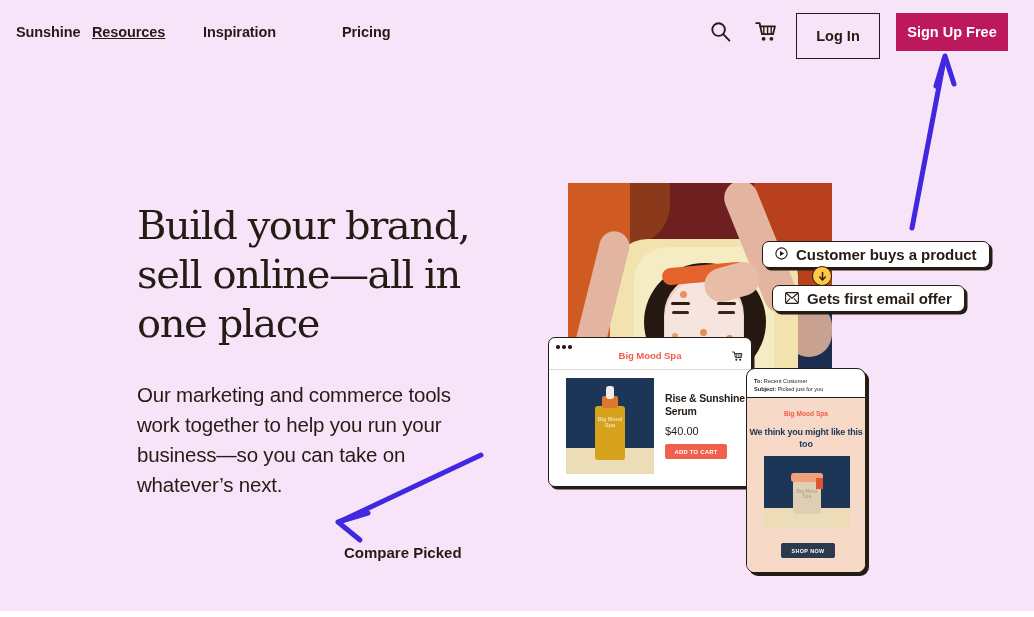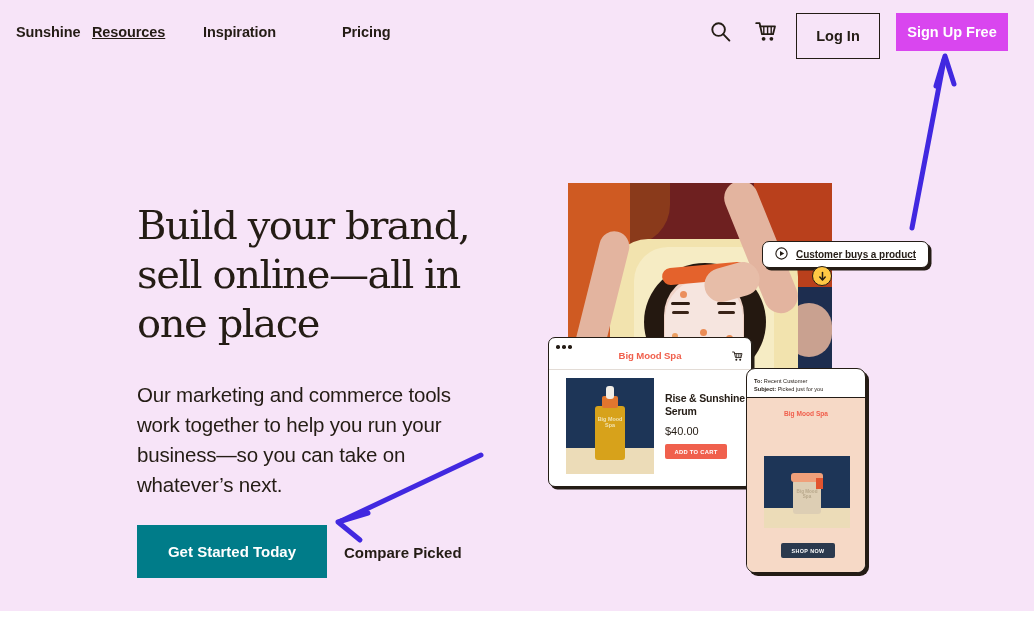--- a/index.html
+++ b/index.html
@@ -59,21 +59,21 @@
     border: 1.5px solid #241c15;
     background: transparent;
     display: flex; align-items: center; justify-content: center;
     font-size: 14.5px; font-weight: 700; color: #241c15;
     cursor: pointer;
   }
   #signup-button {
     position: absolute;
     left: 896px; top: 13px;
     width: 112px; height: 38px;
-    background: #d946ef;
+    background: #be185d;
     display: flex; align-items: center; justify-content: center;
     font-size: 14.5px; font-weight: 700; color: #ffffff;
     cursor: pointer;
     border: none;
   }
 
   
   #hero-heading {
     position: absolute;
     left: 137px; top: 201px;
@@ -204,22 +204,22 @@
     background: #ffffff;
     border: 1.4px solid #241c15;
     border-radius: 7px;
     box-shadow: 2.5px 2.5px 0 #241c15;
     display: flex; align-items: center; gap: 8px;
     padding: 0 12px;
     height: 27px;
     cursor: pointer;
   }
   .auto-card .label {
-    font-size: 10px; font-weight: 700; color: #241c15;
-    white-space: nowrap; letter-spacing: -0.05px; text-decoration: underline;
+    font-size: 15px; font-weight: 700; color: #241c15;
+    white-space: nowrap; letter-spacing: -0.05px;
   }
   #auto-card-1 { left: 762px; top: 241px; }
   #auto-card-2 { left: 772px; top: 285px; }
   #auto-connector {
     position: absolute; left: 812px; top: 266px;
     width: 20px; height: 20px; border-radius: 50%;
     background: #ffc845; border: 1.4px solid #241c15;
     display: flex; align-items: center; justify-content: center;
     z-index: 3;
   }
@@ -355,21 +355,20 @@
         <circle cx="16.4" cy="17.8" r="1.9" fill="#241c15"></circle>
       </svg>
     </div>
 
     <button id="login-button">Log In</button>
     <button id="signup-button">Sign Up Free</button>
   </div>
 
   <h1 id="hero-heading">Build your brand, sell online—all in one place</h1>
   <p id="hero-subheading">Our marketing and commerce tools work together to help you run your business—so you can take on whatever’s next.</p>
-  <button id="get-started-button">Get Started Today</button>
   <a id="compare-plans-link">Compare Picked</a>
 
   <div id="spa-photo">
     <div class="spa-bg-l"></div>
     <div class="spa-bg-r"></div>
     <div class="spa-torso"></div>
     <div class="spa-shoulder-l"></div>
     <div class="spa-right-fig"></div>
     <div class="spa-right-head"></div>
     <div class="spa-bed"></div>
@@ -410,20 +409,30 @@
   <div class="auto-card" id="auto-card-1">
     <span>
       <svg width="13" height="13" viewBox="0 0 13 13">
         <circle cx="6.5" cy="6.5" r="5.6" stroke="#241c15" stroke-width="1.1" fill="none"></circle>
         <path d="M5 4 L9.2 6.5 L5 9 Z" fill="#241c15"></path>
       </svg>
     </span>
     <span class="label">Customer buys a product</span>
   </div>
 
+  <div class="auto-card" id="auto-card-2">
+    <span>
+      <svg width="14" height="12" viewBox="0 0 14 12">
+        <rect x="0.6" y="0.6" width="12.8" height="10.8" rx="1.2" stroke="#241c15" stroke-width="1.1" fill="none"></rect>
+        <path d="M0.9 1 L7 6.2 L13.1 1" stroke="#241c15" stroke-width="1.1" fill="none"></path>
+        <path d="M0.9 11 L5 6.4 M13.1 11 L9 6.4" stroke="#241c15" stroke-width="1.1" fill="none"></path>
+      </svg>
+    </span>
+    <span class="label">Gets first email offer</span>
+  </div>
 
   <div id="store-card">
     <div id="store-dots">
         <i></i>
         <i></i>
         <i></i>
       </div>
     <div id="store-title">Big Mood Spa</div>
     <div id="store-cart-icon">
       <svg width="11" height="10" viewBox="0 0 11 10">
@@ -450,20 +459,21 @@
   </div>
 
   <div id="email-card">
     <div id="email-meta">
       <div class="row"><b>To:</b> <span>Recent Customer</span></div>
       <div class="row"><b>Subject:</b> <span>Picked just for you</span></div>
     </div>
     <div id="email-divider"></div>
     <div id="email-body">
       <div id="email-brand">Big Mood Spa</div>
+      <div id="email-headline">We think you might like this too</div>
       <div id="email-img">
         <div class="jar-shelf"></div>
         <div class="jar-body"></div>
         <div class="jar-label">Big Mood Spa</div>
         <div class="jar-lid"></div>
         <div class="jar-tag"></div>
       </div>
       <button id="email-shop-now">SHOP NOW</button>
     </div>
   </div>

